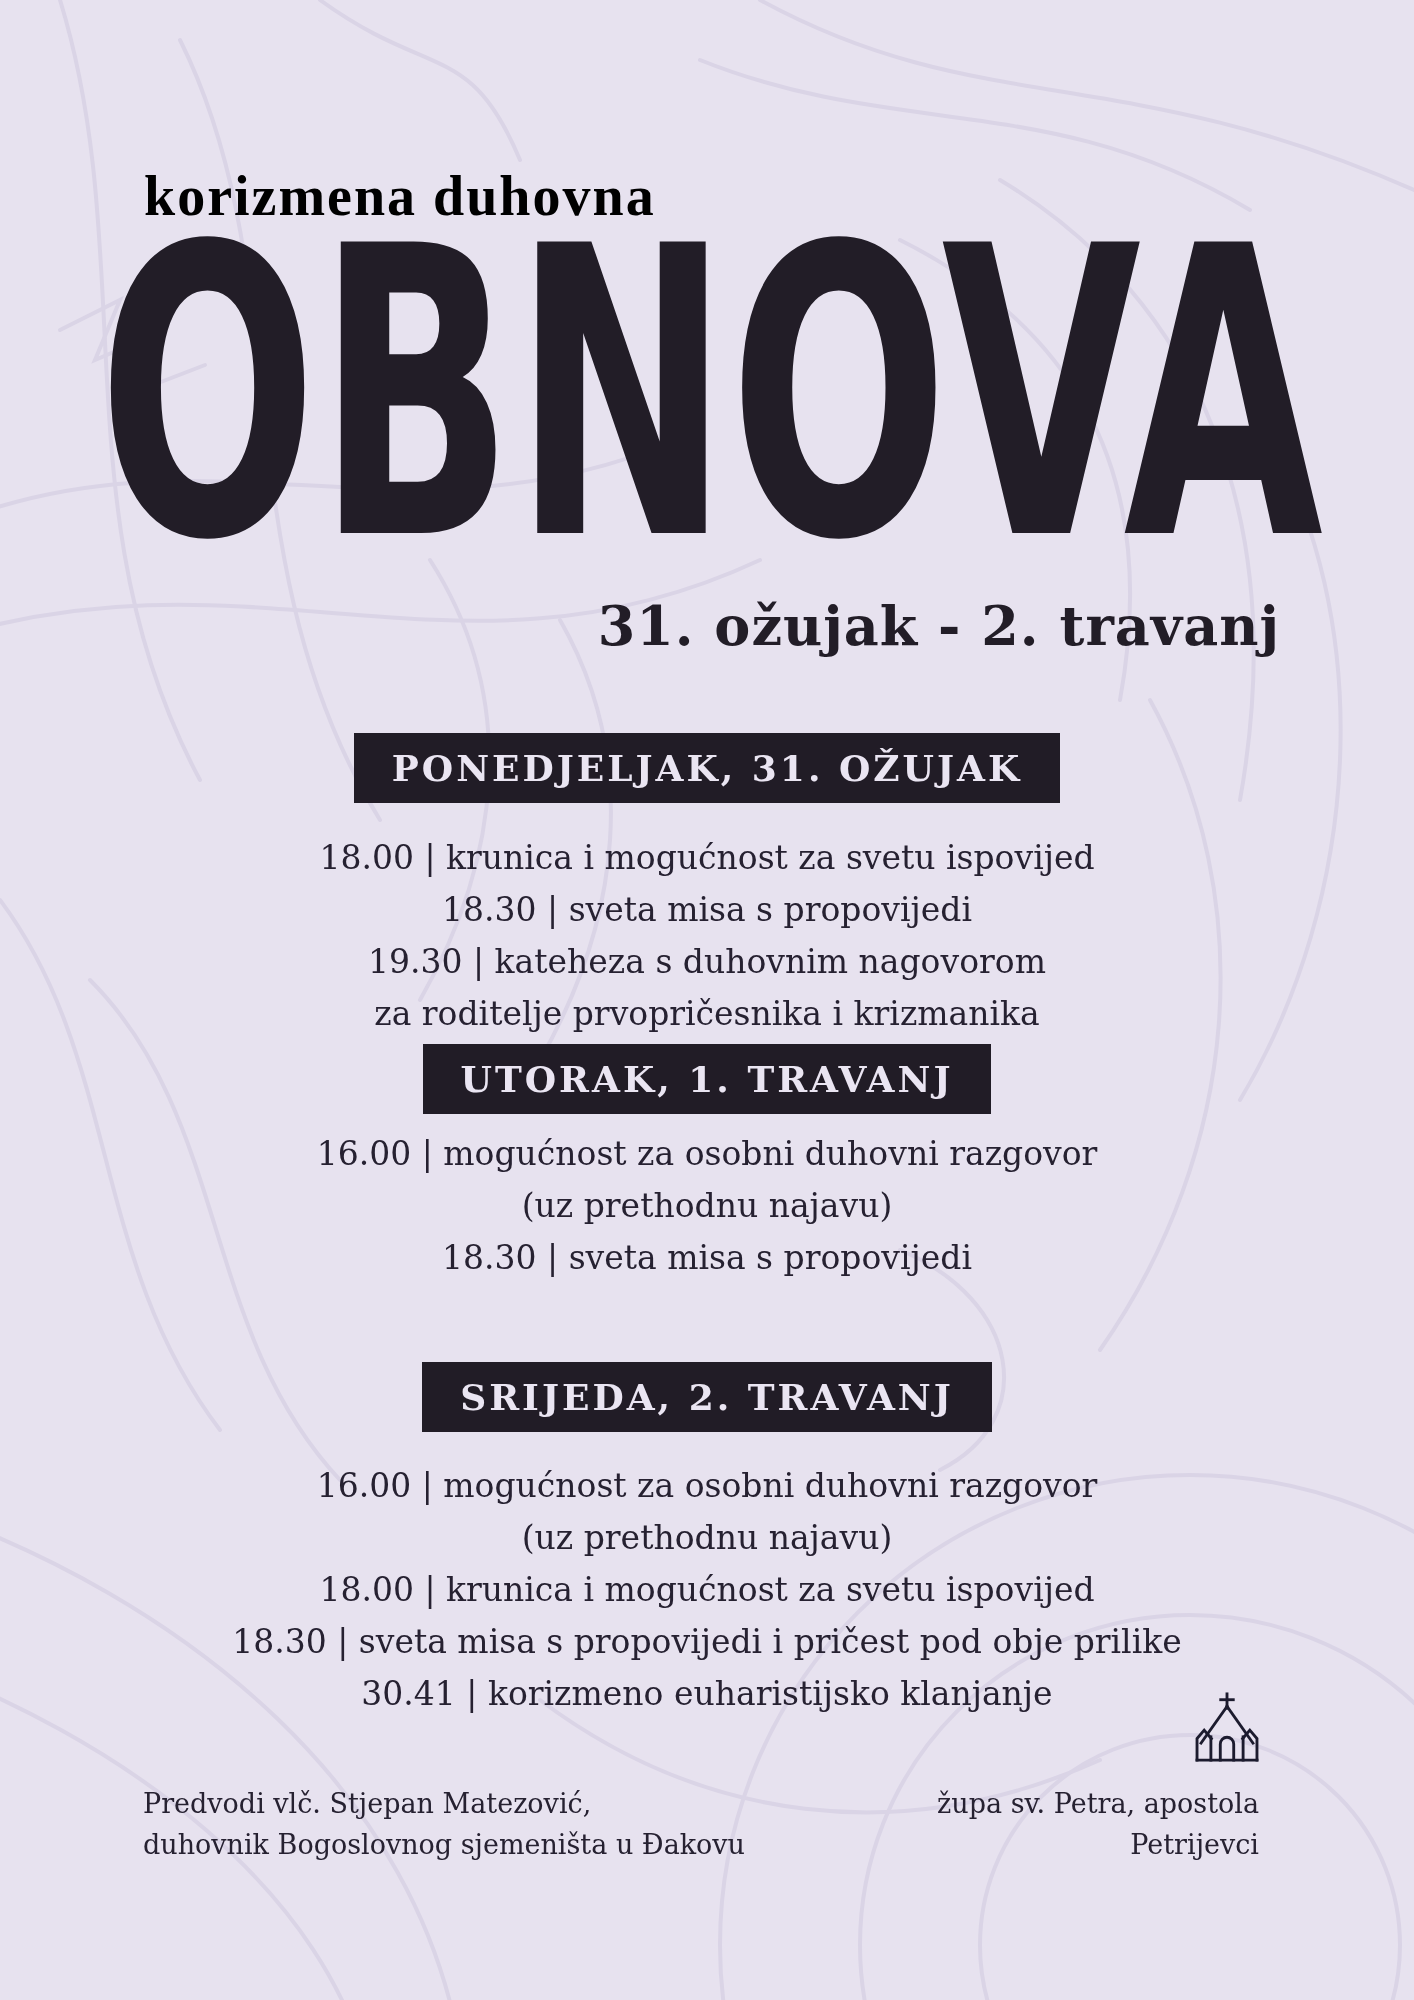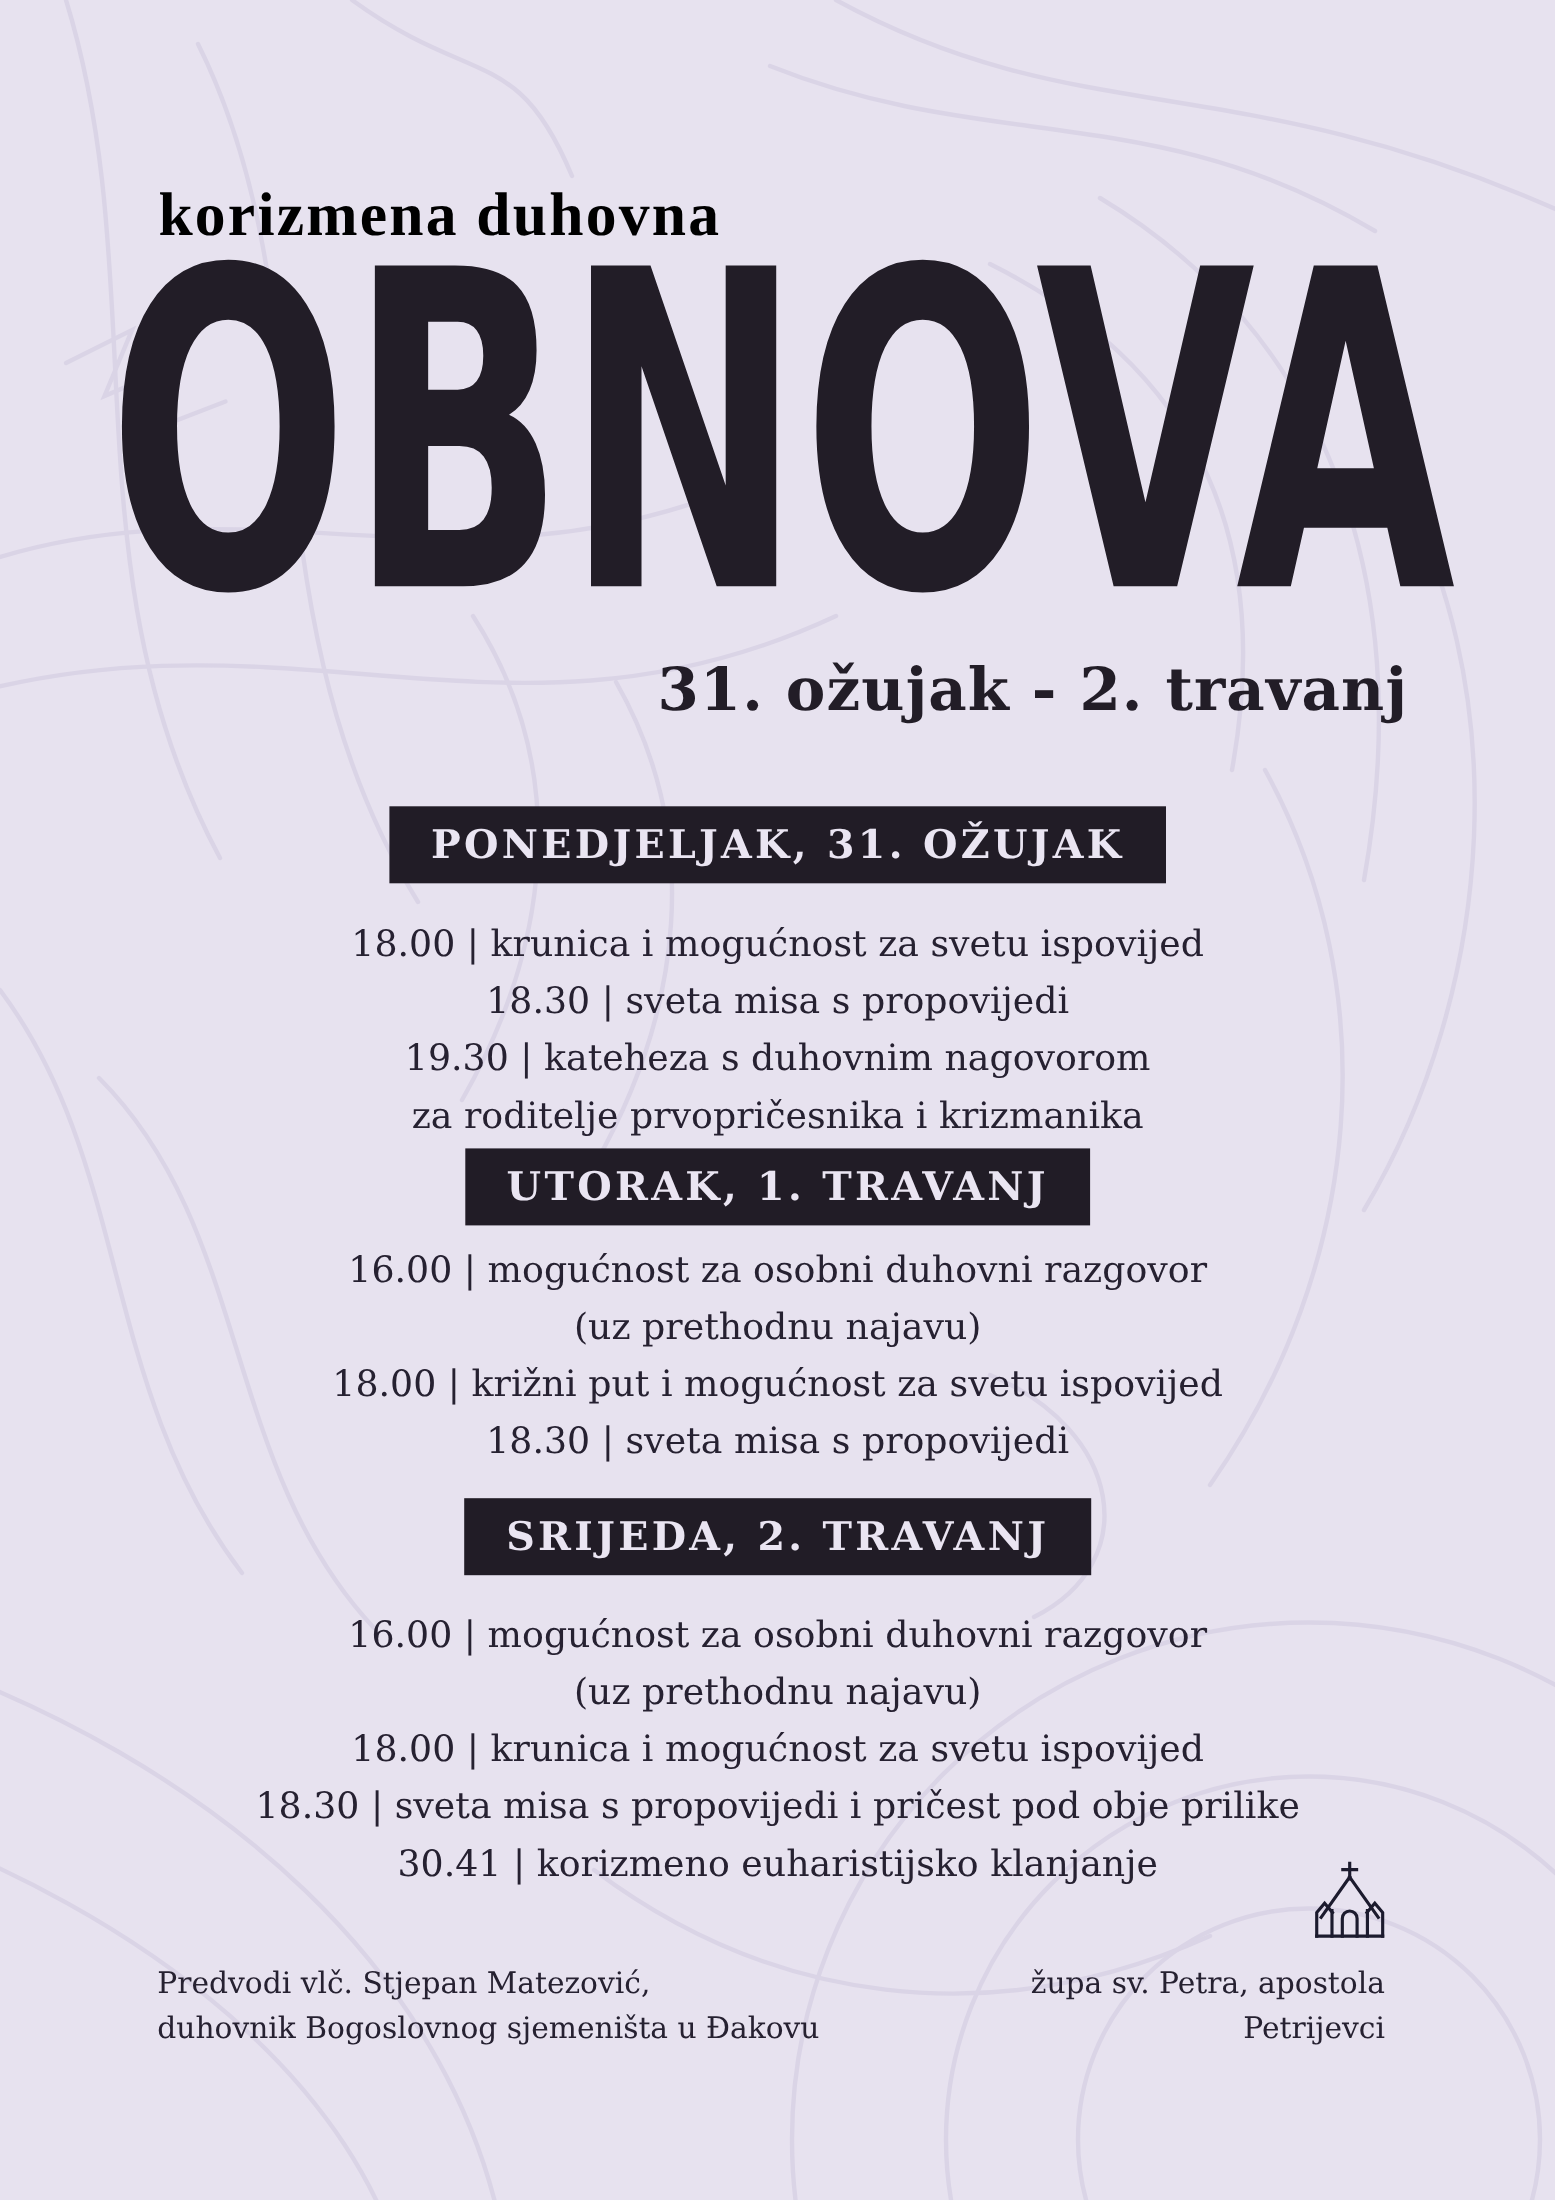--- a/index.html
+++ b/index.html
@@ -107,21 +107,20 @@
         <p>19.30 | kateheza s duhovnim nagovorom</p>
         <p>za roditelje prvopričesnika i krizmanika</p>
       </div>
     </section>
 
     <section class="day day2">
       <div class="banner">UTORAK, 1. TRAVANJ</div>
       <div class="lines">
         <p>16.00 | mogućnost za osobni duhovni razgovor</p>
         <p>(uz prethodnu najavu)</p>
-        <p>18.00 | križni put i mogućnost za svetu ispovijed</p>
         <p>18.30 | sveta misa s propovijedi</p>
       </div>
     </section>
 
     <section class="day day3">
       <div class="banner">SRIJEDA, 2. TRAVANJ</div>
       <div class="lines">
         <p>16.00 | mogućnost za osobni duhovni razgovor</p>
         <p>(uz prethodnu najavu)</p>
         <p>18.00 | krunica i mogućnost za svetu ispovijed</p>

